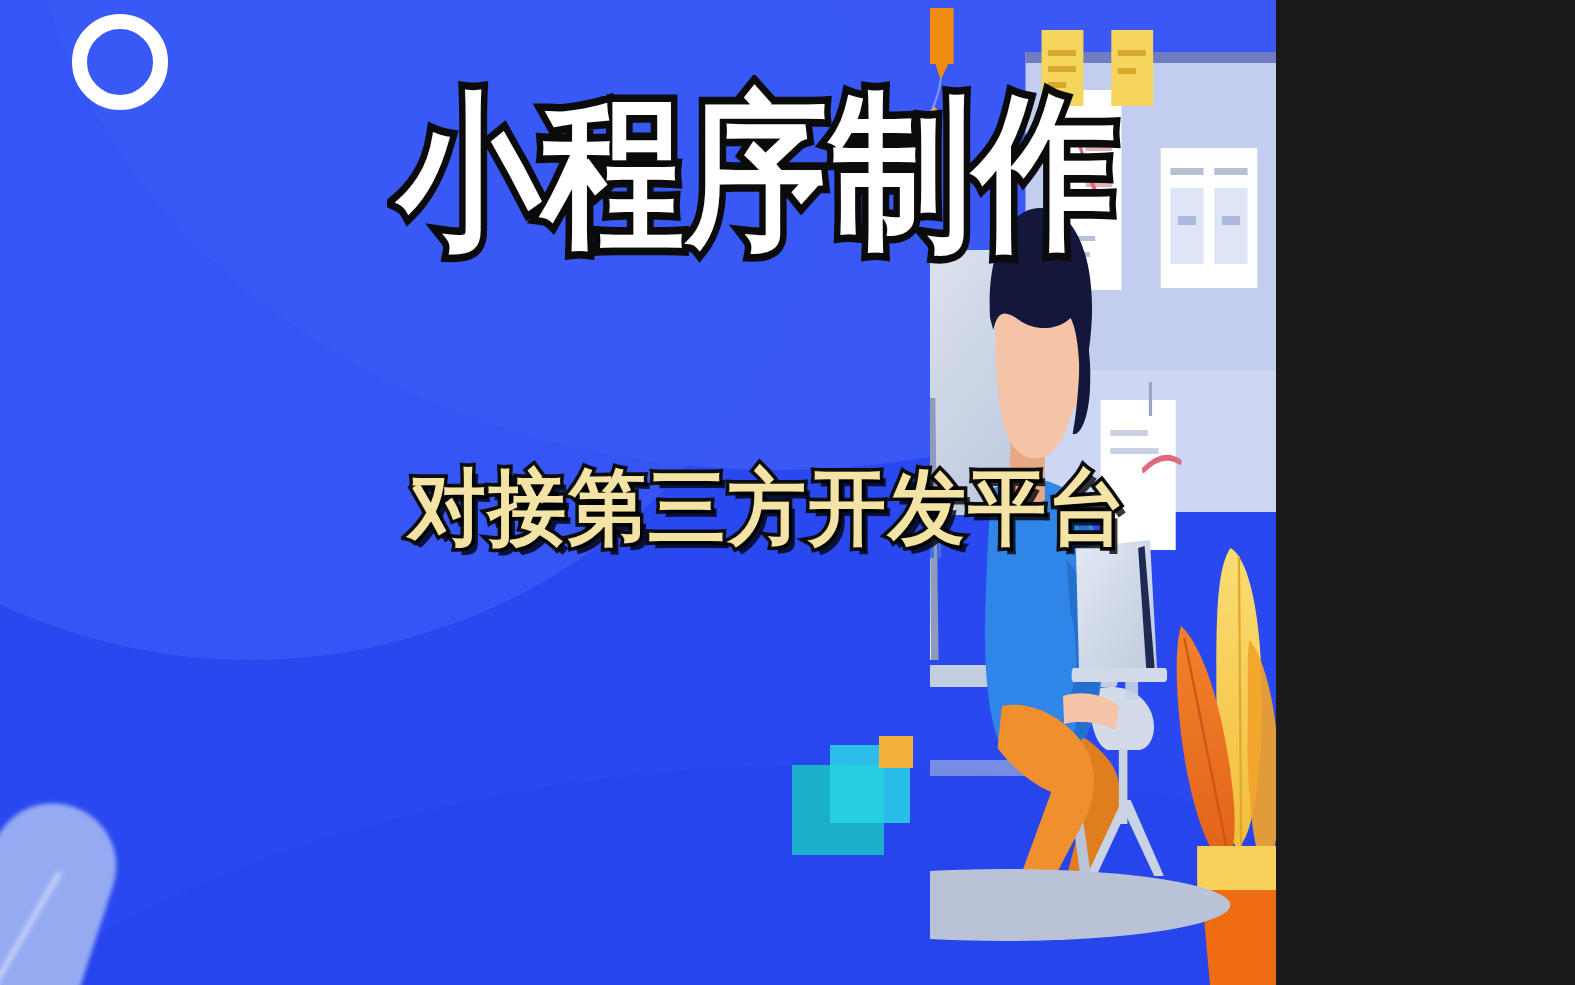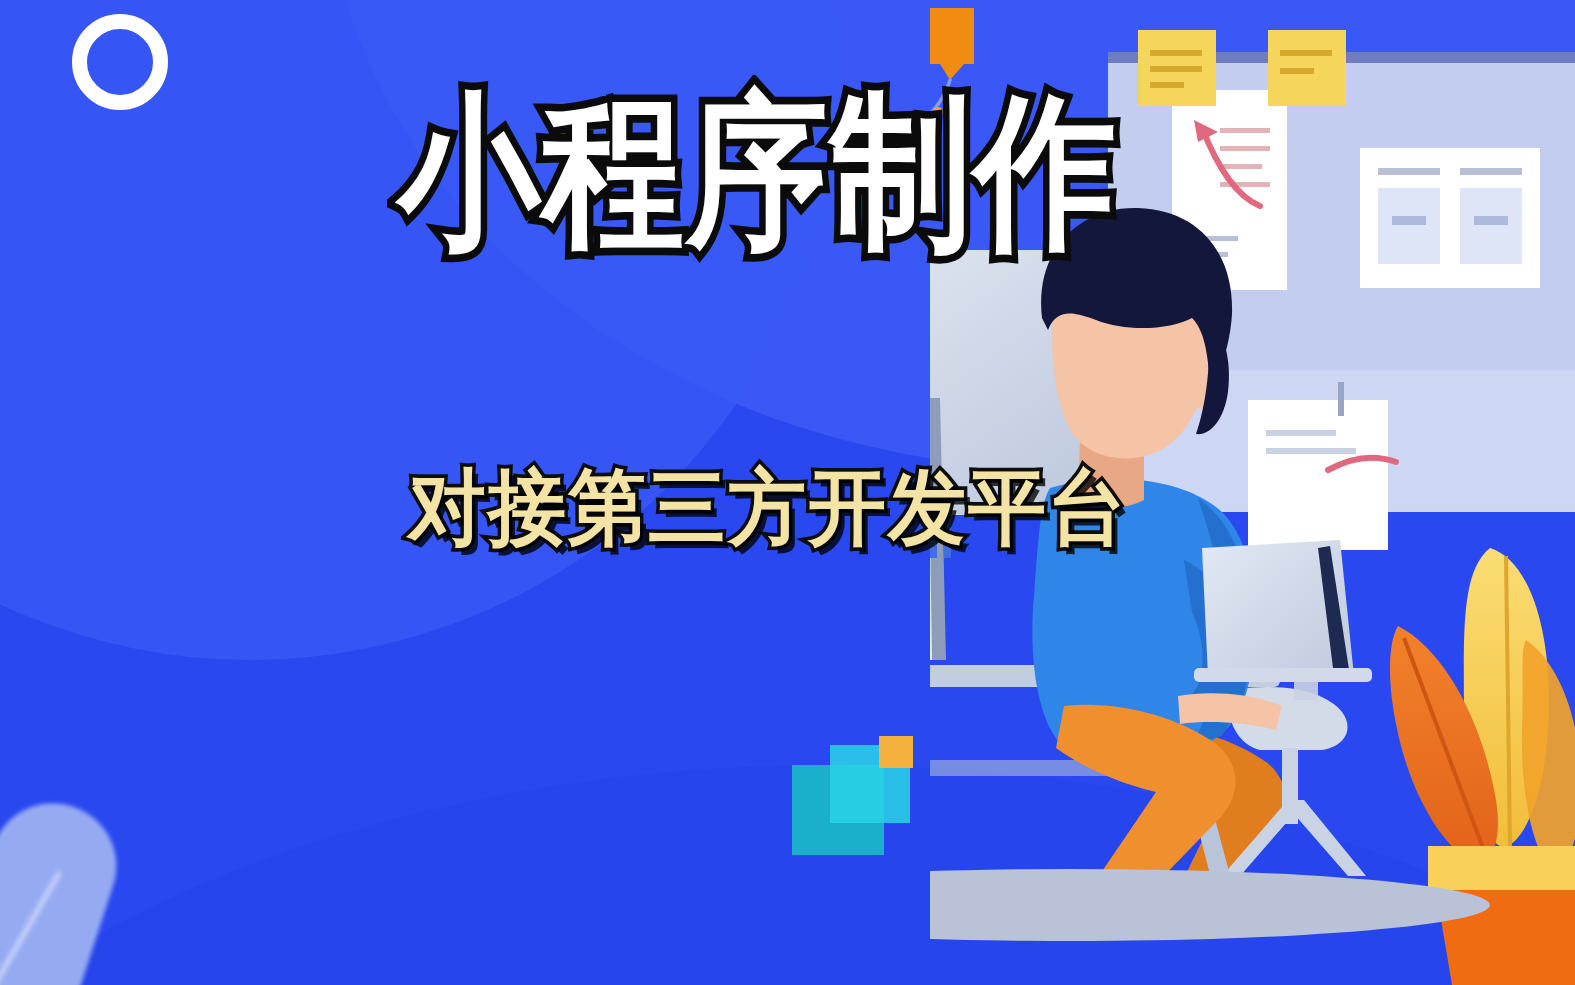--- a/index.html
+++ b/index.html
@@ -2,21 +2,21 @@
 <html><head>
 <meta charset="utf-8">
 <style>
   html, body {
     margin: 0;
     padding: 0;
     background: #1a1a1a;
   }
   #stage {
     position: relative;
-    width: 1575px;
+    width: 1276px;
     height: 985px;
     overflow: hidden;
     background: #2948f0;
     font-family: "Liberation Sans", "DejaVu Sans", sans-serif;
   }
 
   
   .bg-base {
     position: absolute;
     inset: 0;

